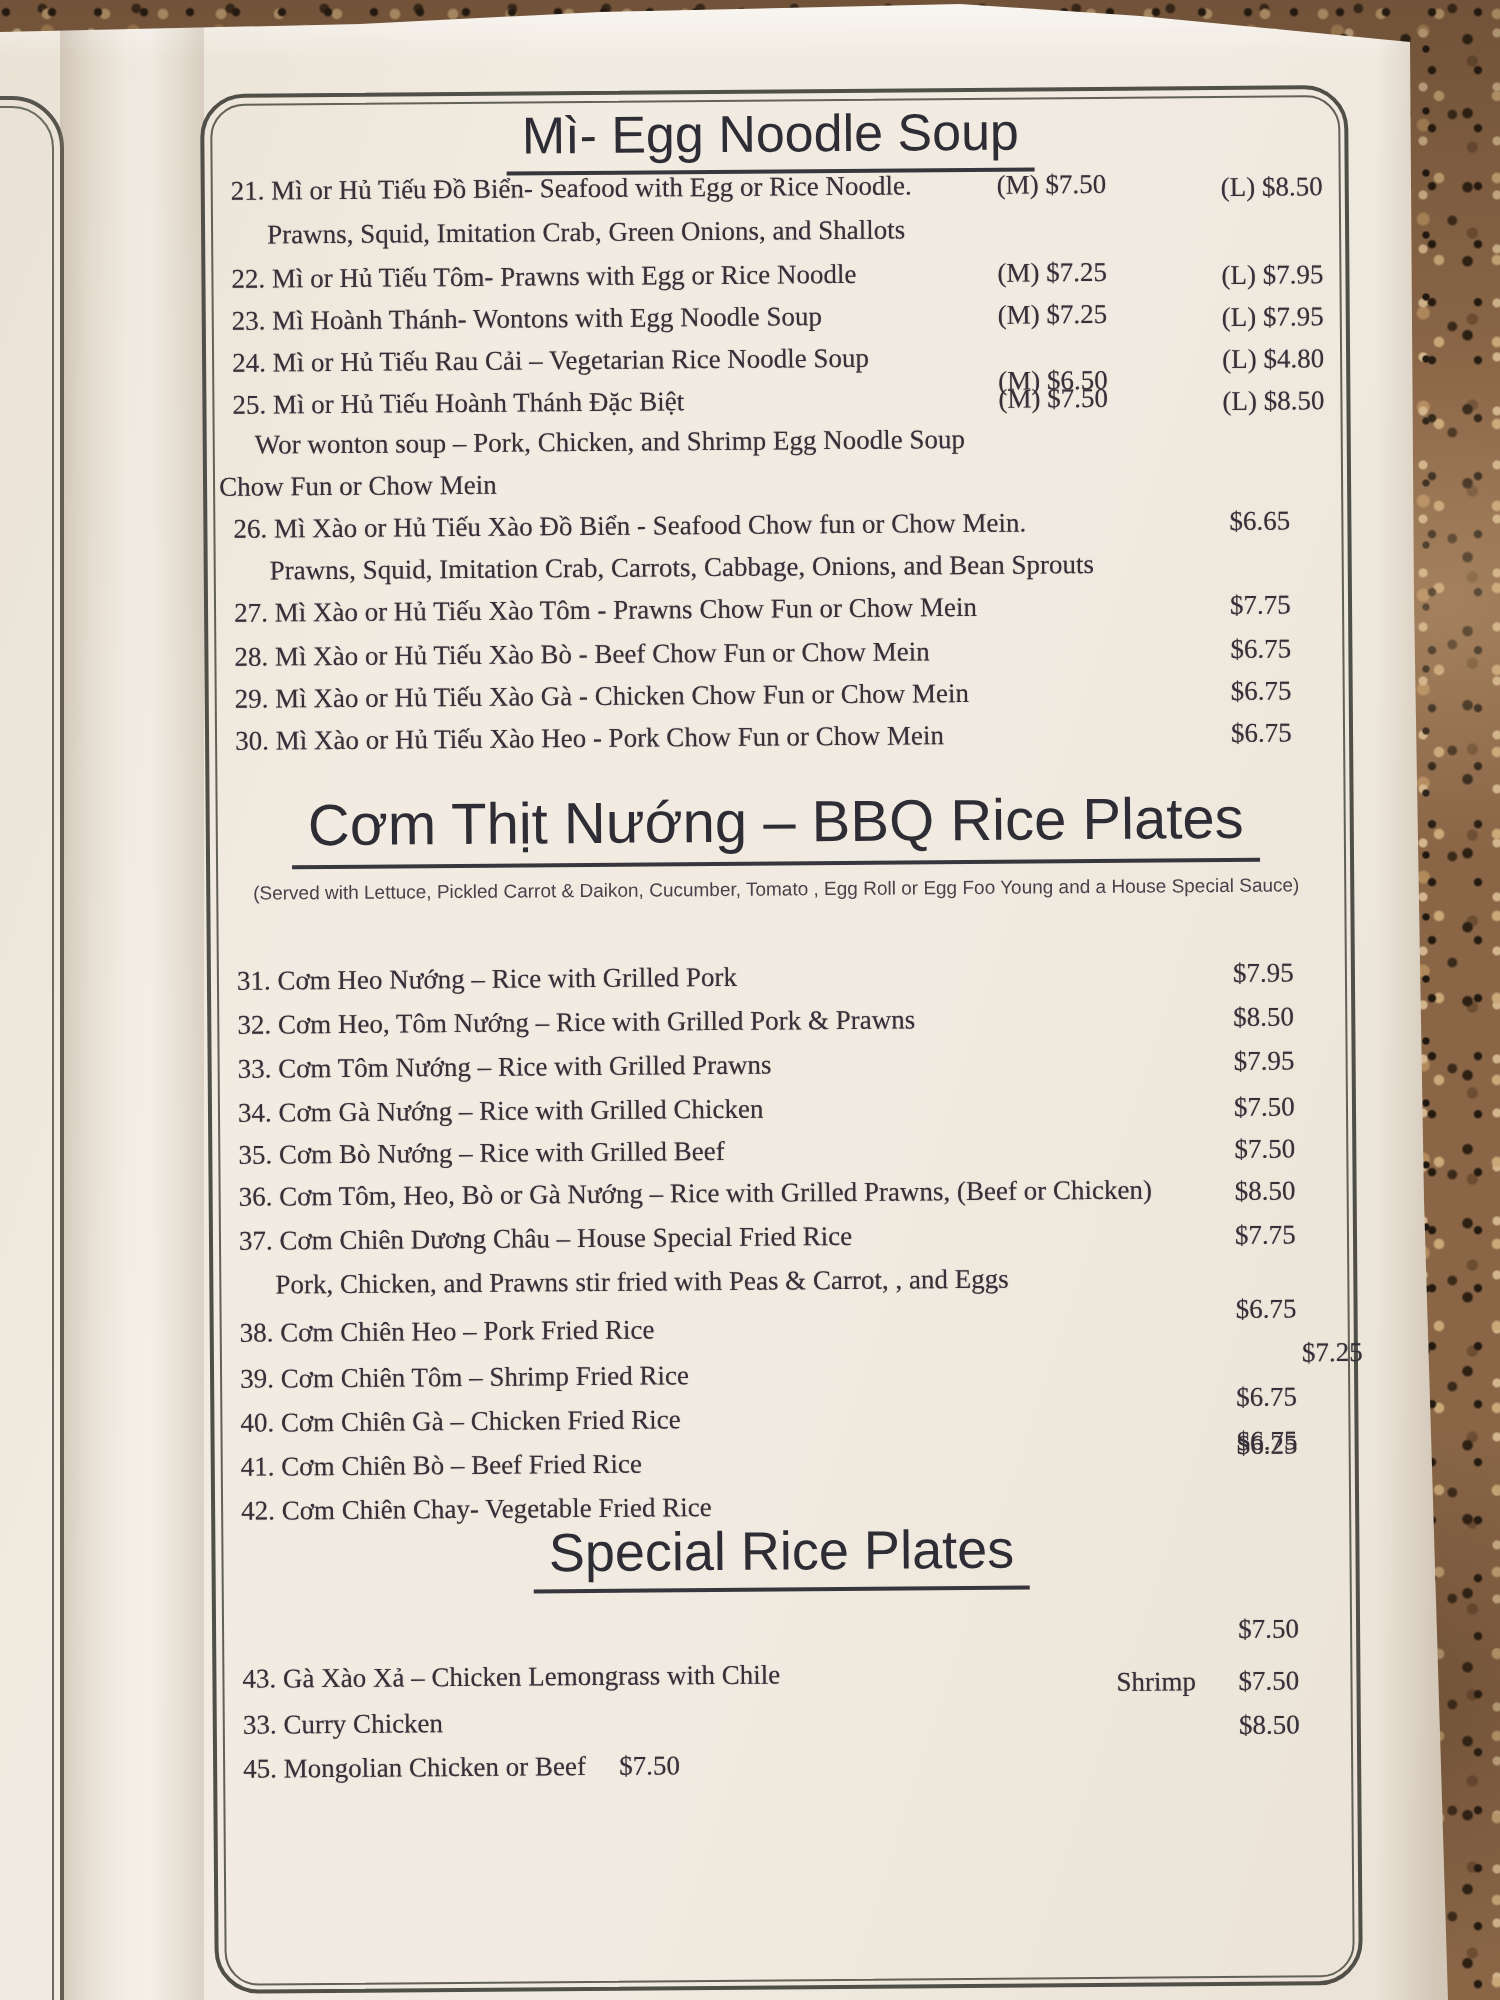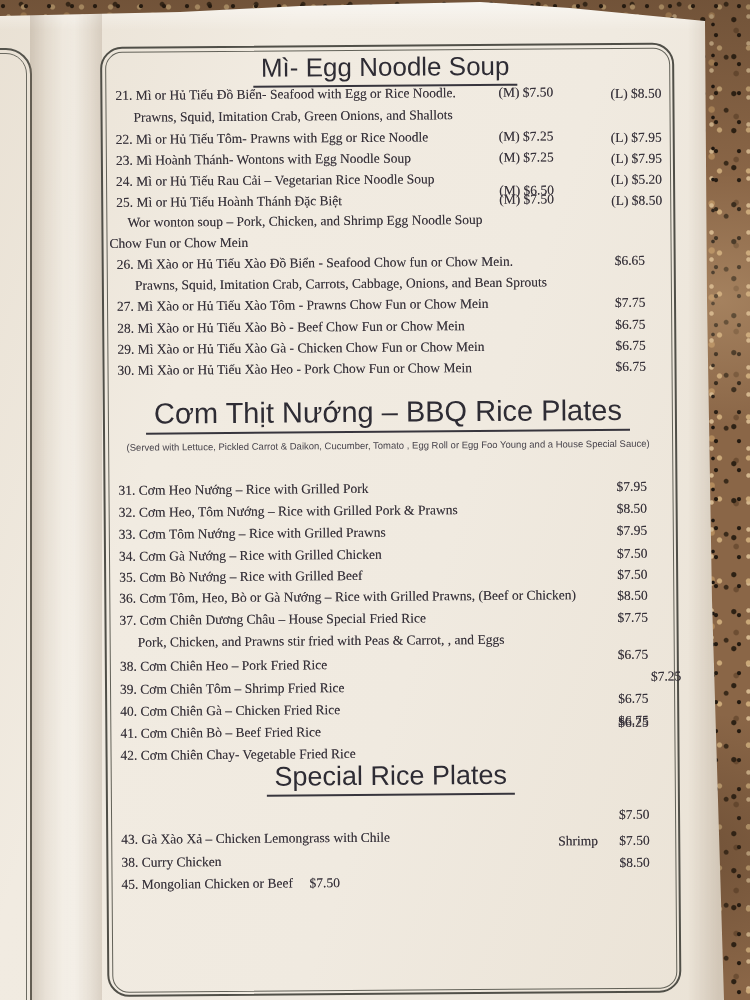--- a/index.html
+++ b/index.html
@@ -81,21 +81,21 @@
       <div class="line" style="top:132px;left:115px">22. Mì or Hủ Tiếu Tôm- Prawns with Egg or Rice Noodle</div>
       <div class="line" style="top:132px;left:498px">(M) $7.25</div>
       <div class="line" style="top:134px;left:610px">(L) $7.95</div>
 
       <div class="line" style="top:153px;left:115px">23. Mì  Hoành  Thánh- Wontons with Egg Noodle Soup</div>
       <div class="line" style="top:153px;left:498px">(M) $7.25</div>
       <div class="line" style="top:155px;left:610px">(L) $7.95</div>
 
       <div class="line" style="top:174px;left:115px">24. Mì or Hủ Tiếu Rau Cải – Vegetarian Rice Noodle Soup</div>
       <div class="line" style="top:186px;left:498px">(M) $6.50</div>
-      <div class="line" style="top:176px;left:610px">(L) $5.20</div>
+      <div class="line" style="top:176px;left:610px">(L) $4.80</div>
 
       <div class="line" style="top:195px;left:115px">25. Mì or Hủ Tiếu  Hoành Thánh Đặc Biệt</div>
       <div class="line" style="top:195px;left:498px">(M) $7.50</div>
       <div class="line" style="top:197px;left:610px">(L) $8.50</div>
       <div class="line" style="top:215px;left:126px">Wor wonton soup – Pork, Chicken, and  Shrimp Egg Noodle Soup</div>
 
       <div class="line" style="top:236px;left:108px">Chow Fun or Chow Mein</div>
 
       <div class="line" style="top:257px;left:115px">26. Mì  Xào or Hủ Tiếu Xào Đồ Biển - Seafood Chow fun or Chow Mein.</div>
       <div class="line" style="top:257px;left:613px">$6.65</div>
@@ -153,21 +153,21 @@
       <div class="line" style="top:748px;left:115px">42. Cơm Chiên Chay- Vegetable Fried Rice</div>
       <div class="line" style="top:719px;left:613px">$6.25</div>
 
       <div class="sec-title t3"><span class="u">Special Rice Plates</span></div>
 
       <div class="line" style="top:811px;left:613px">$7.50</div>
 
       <div class="line" style="top:832px;left:115px">43. Gà Xào Xả – Chicken Lemongrass with Chile</div>
       <div class="line" style="top:837px;left:613px">$7.50</div>
 
-      <div class="line" style="top:855px;left:115px">38. Curry Chicken</div>
+      <div class="line" style="top:855px;left:115px">33. Curry Chicken</div>
       <div class="line" style="top:837px;left:552px">Shrimp</div>
       <div class="line" style="top:859px;left:613px">$8.50</div>
 
       <div class="line" style="top:877px;left:115px">45. Mongolian Chicken or Beef</div>
       <div class="line" style="top:877px;left:303px">$7.50</div>
     </div>
 
     <div class="edge-shade"></div>
   </div>
 </div>

